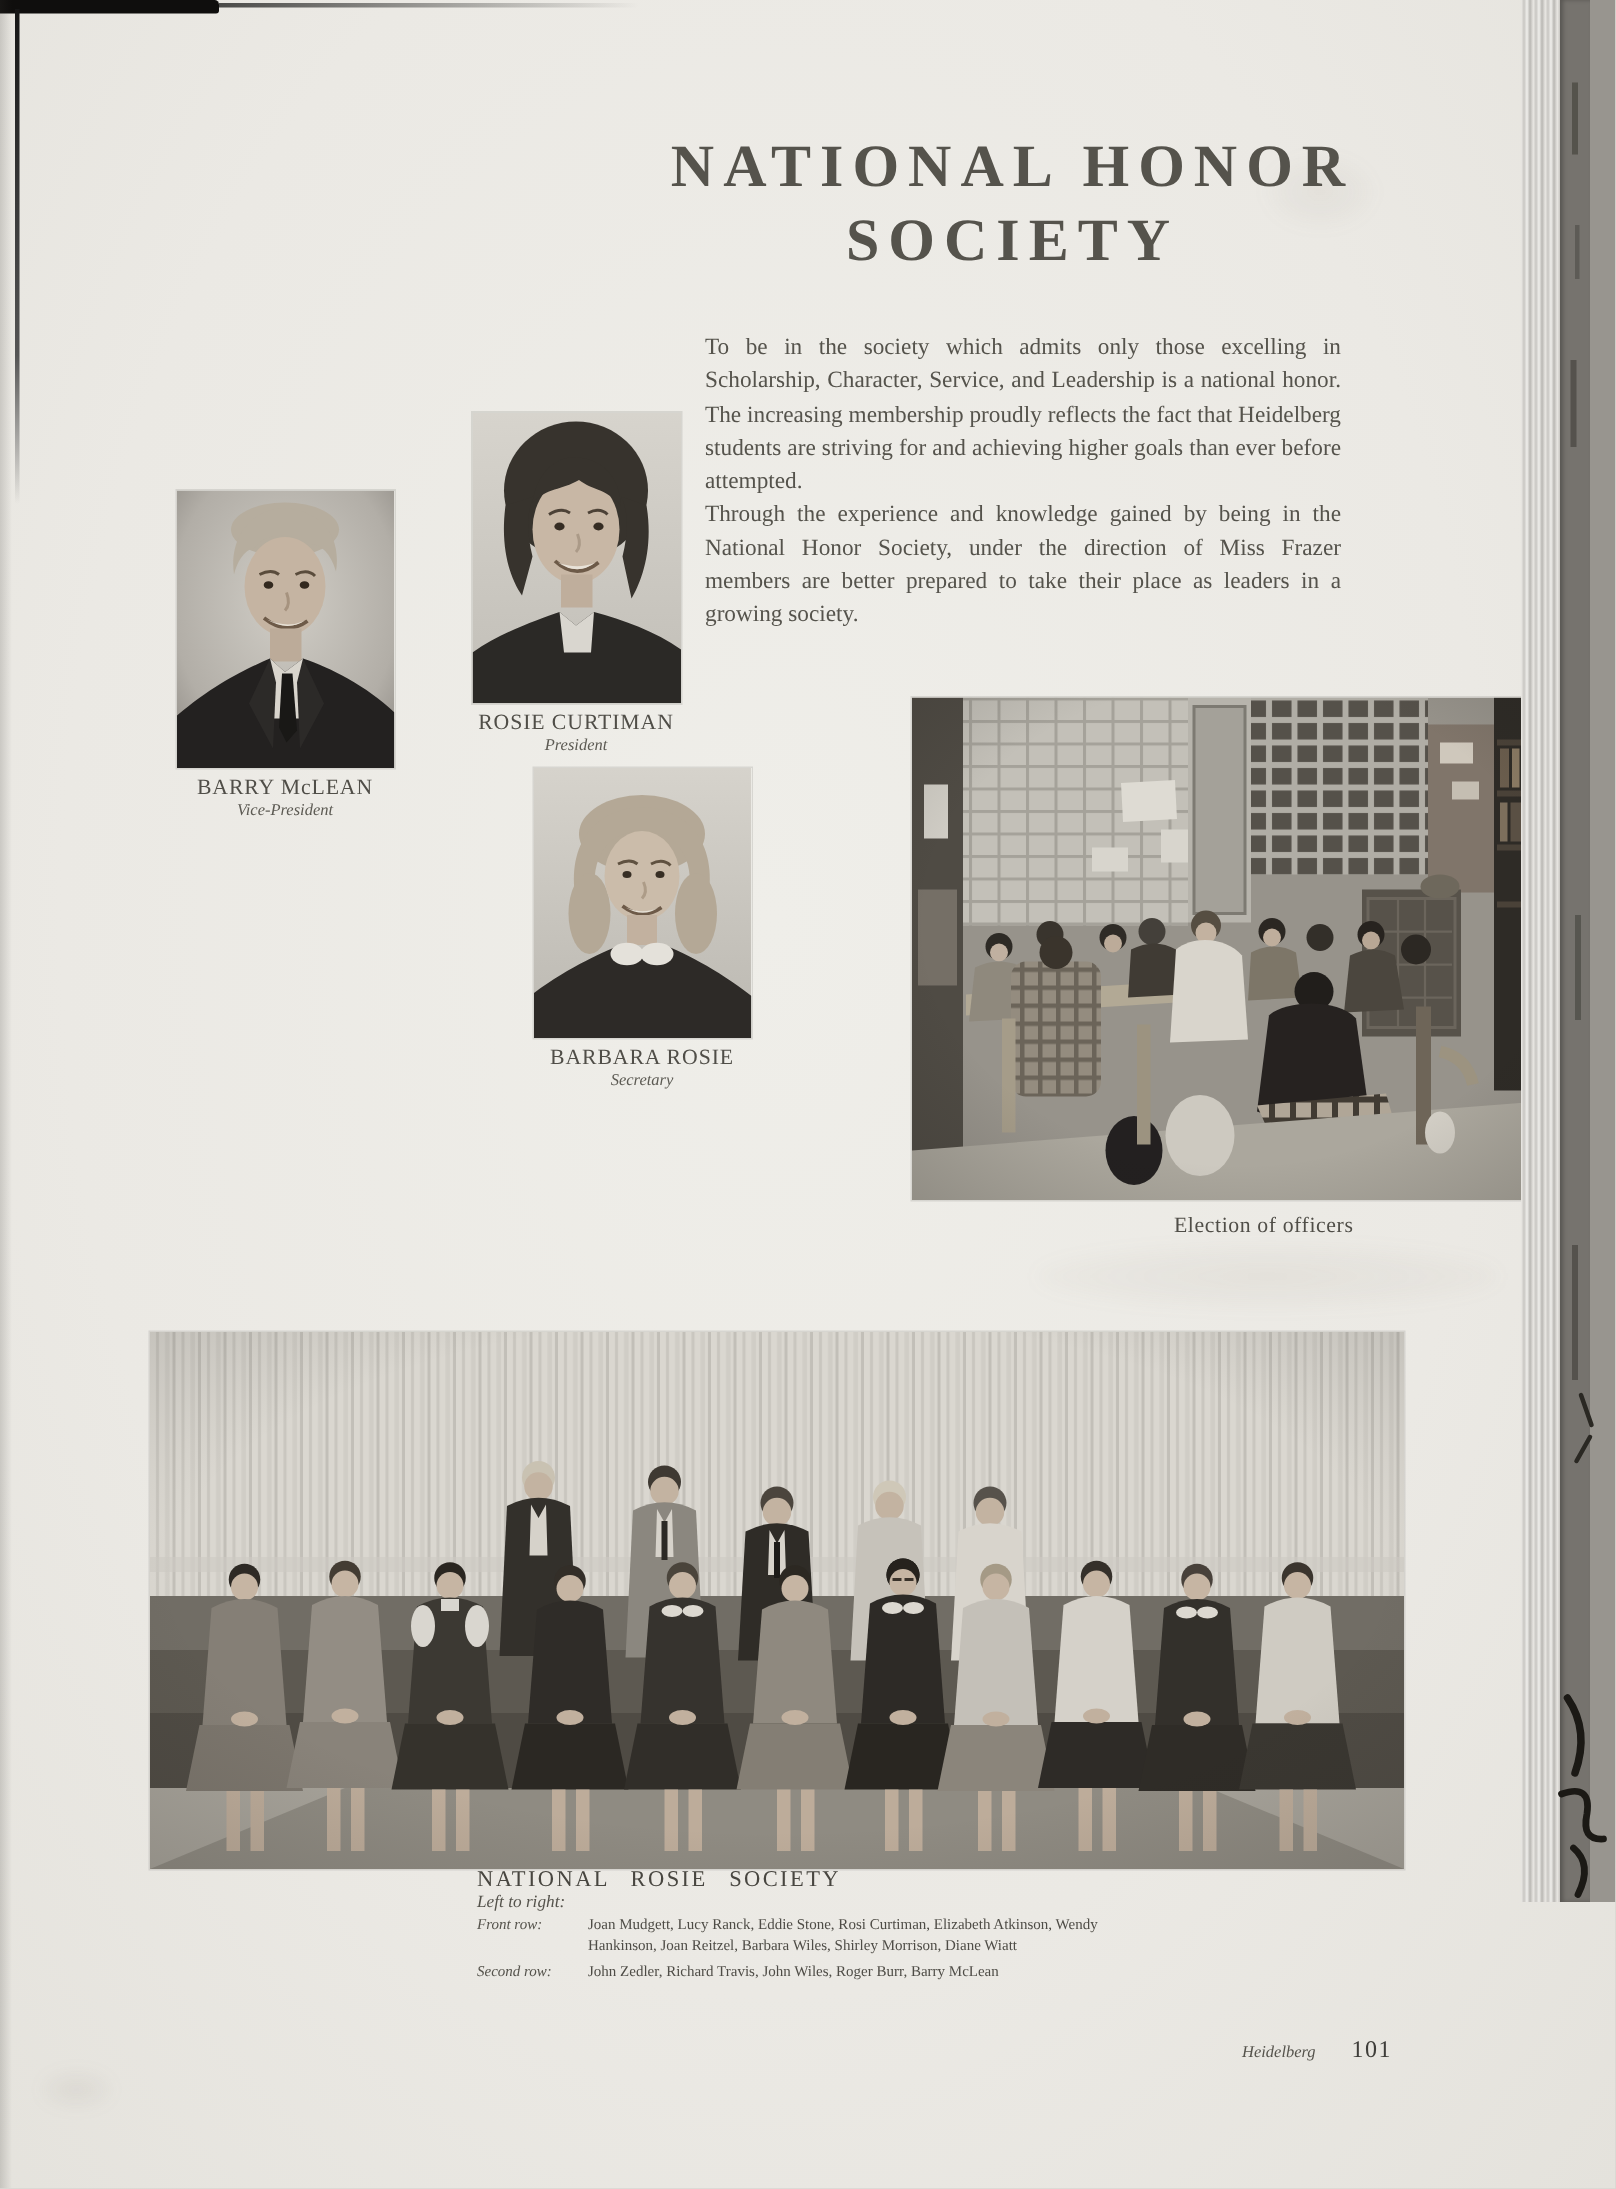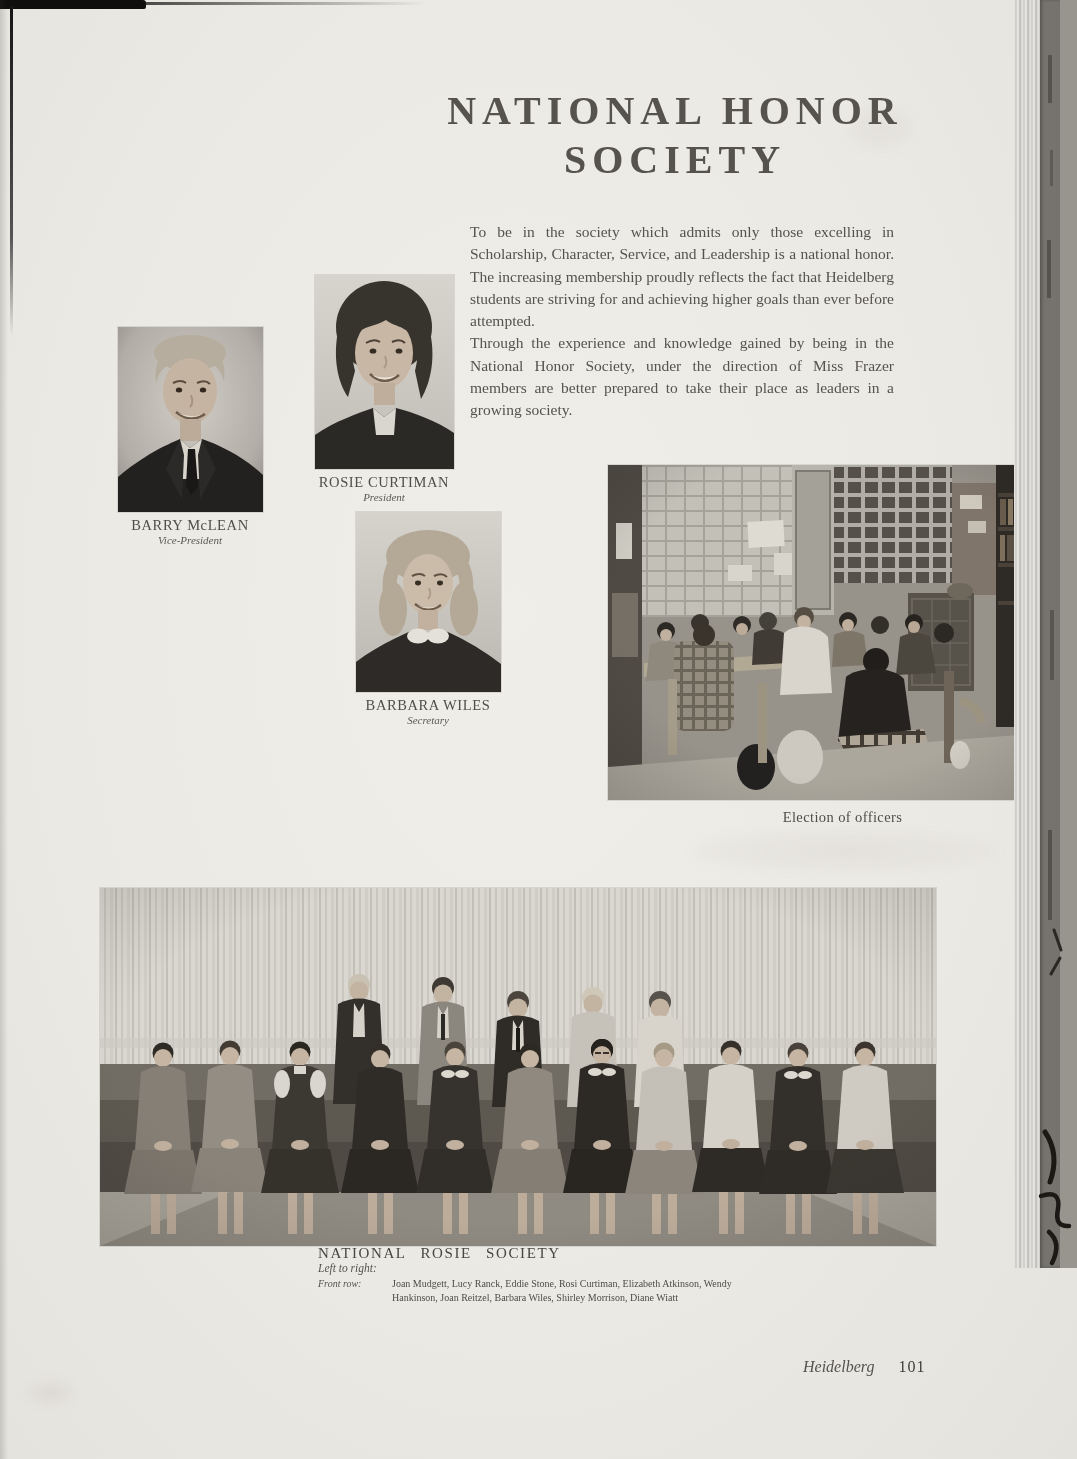--- a/index.html
+++ b/index.html
@@ -57,21 +57,21 @@
   .caption-block{left:318px;top:1245px;width:450px;}
   .gp-title{font-size:15px;letter-spacing:1.6px;word-spacing:9px;color:#484640;}
   .gp-dir{font-size:11.5px;font-style:italic;color:#55534c;}
   .gp-rows{margin-top:3px;}
   .gp-row{display:flex;margin-top:3px;font-size:10px;line-height:14.2px;}
   .gp-label{flex:0 0 74px;font-style:italic;color:#55534c;}
   .gp-names{flex:1;max-width:382px;color:#4e4c46;}
 
   
   .footer{left:803px;top:1358px;display:flex;align-items:baseline;gap:24px;}
-  .f-book{font-size:16px;font-style:italic;color:#55534c;}
+  .f-book{font-size:11px;font-style:italic;color:#55534c;margin-left:25px;}
   .f-num{font-size:16px;color:#3f3e3a;letter-spacing:1px;}
 </style>
 </head>
 <body>
 
 <div class="page">
 
   <div class="abs top-black-bar"></div>
   <div class="abs top-tail"></div>
   <div class="abs left-edge-shade"></div>
@@ -175,21 +175,21 @@
         <ellipse cx="84" cy="71" rx="3" ry="2.4" fill="#372e24"></ellipse>
         <path d="M73,76 q3,7 -1,11" stroke="#ad9c88" stroke-width="2" fill="none"></path>
         <path d="M59,92 q13,10 26,1" stroke="#6d5a48" stroke-width="2.4" fill="none"></path>
         <path d="M61,93 q12,7 22,0 q-10,5 -22,0" fill="#e7e1d6"></path>
         <rect x="62" y="98" width="20" height="20" fill="#c2b19f"></rect>
         <path d="M0,180 L0,150 C24,132 48,122 60,117 L72,126 L84,117 C98,122 122,134 145,152 L145,180 Z" fill="#2d2a27"></path>
         <ellipse cx="62" cy="124" rx="11" ry="7.5" fill="#e4e1da"></ellipse>
         <ellipse cx="82" cy="124" rx="11" ry="7.5" fill="#e4e1da"></ellipse>
       </svg>
     </div>
-    <div class="oname">BARBARA WILES</div>
+    <div class="oname">BARBARA ROSIE</div>
     <div class="orole">Secretary</div>
   </div>
 
   <div class="abs" style="left:585px;top:465px;width:481px;">
     <div class="photo" style="width:435px;height:335px;">
       <svg width="435" height="335" viewBox="0 0 435 335">
         <defs>
           <pattern id="gb" width="19" height="15" patternUnits="userSpaceOnUse">
             <rect width="19" height="15" fill="#c3c0b8"></rect>
             <rect width="19" height="2" fill="#a5a29a"></rect>
@@ -436,20 +436,24 @@
   </div>
 
   <div class="abs caption-block">
     <div class="gp-title">NATIONAL ROSIE SOCIETY</div>
     <div class="gp-dir">Left to right:</div>
     <div class="gp-rows">
       <div class="gp-row">
         <span class="gp-label">Front row:</span>
         <span class="gp-names">Joan Mudgett, Lucy Ranck, Eddie Stone, Rosi Curtiman, Elizabeth Atkinson, Wendy Hankinson, Joan Reitzel, Barbara Wiles, Shirley Morrison, Diane Wiatt</span>
       </div>
+      <div class="gp-row">
+        <span class="gp-label">Second row:</span>
+        <span class="gp-names">John Zedler, Richard Travis, John Wiles, Roger Burr, Barry McLean</span>
+      </div>
     </div>
   </div>
 
   <div class="abs footer">
     <span class="f-book">Heidelberg</span>
     <span class="f-num">101</span>
   </div>
 
   <div class="abs book-edge">
     <div class="be-stripes"></div>

